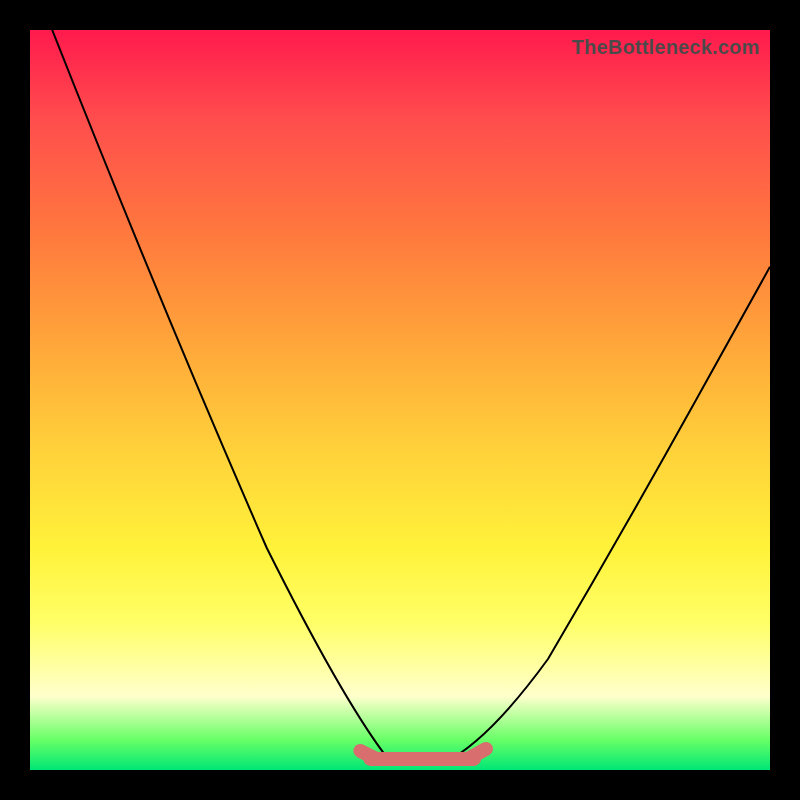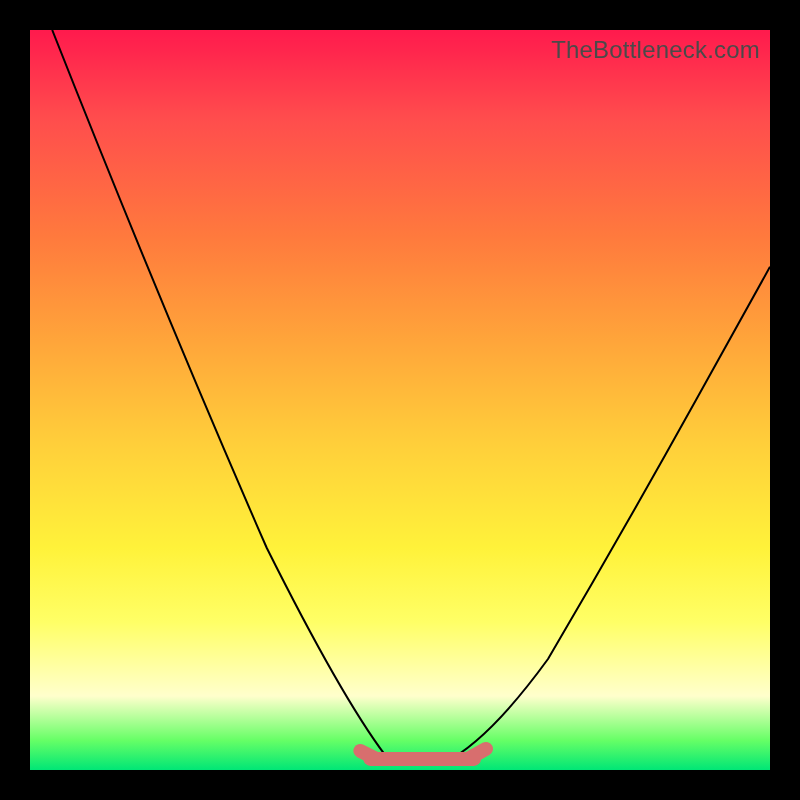--- a/index.html
+++ b/index.html
@@ -27,22 +27,22 @@
       #ffff66 80%,
       #ffffcc 90%,
       #66ff66 96%,
       #00e676 100%);
   }
   .watermark {
     position: absolute;
     top: 6px;
     right: 10px;
     color: #4a4a4a;
-    font-size: 24px;
-    font-weight: 400;
+    font-size: 20px;
+    font-weight: 700;
     letter-spacing: 0.2px;
     z-index: 5;
   }
   svg.plot {
     position: absolute;
     left: 0;
     top: 0;
     width: 740px;
     height: 740px;
   }

